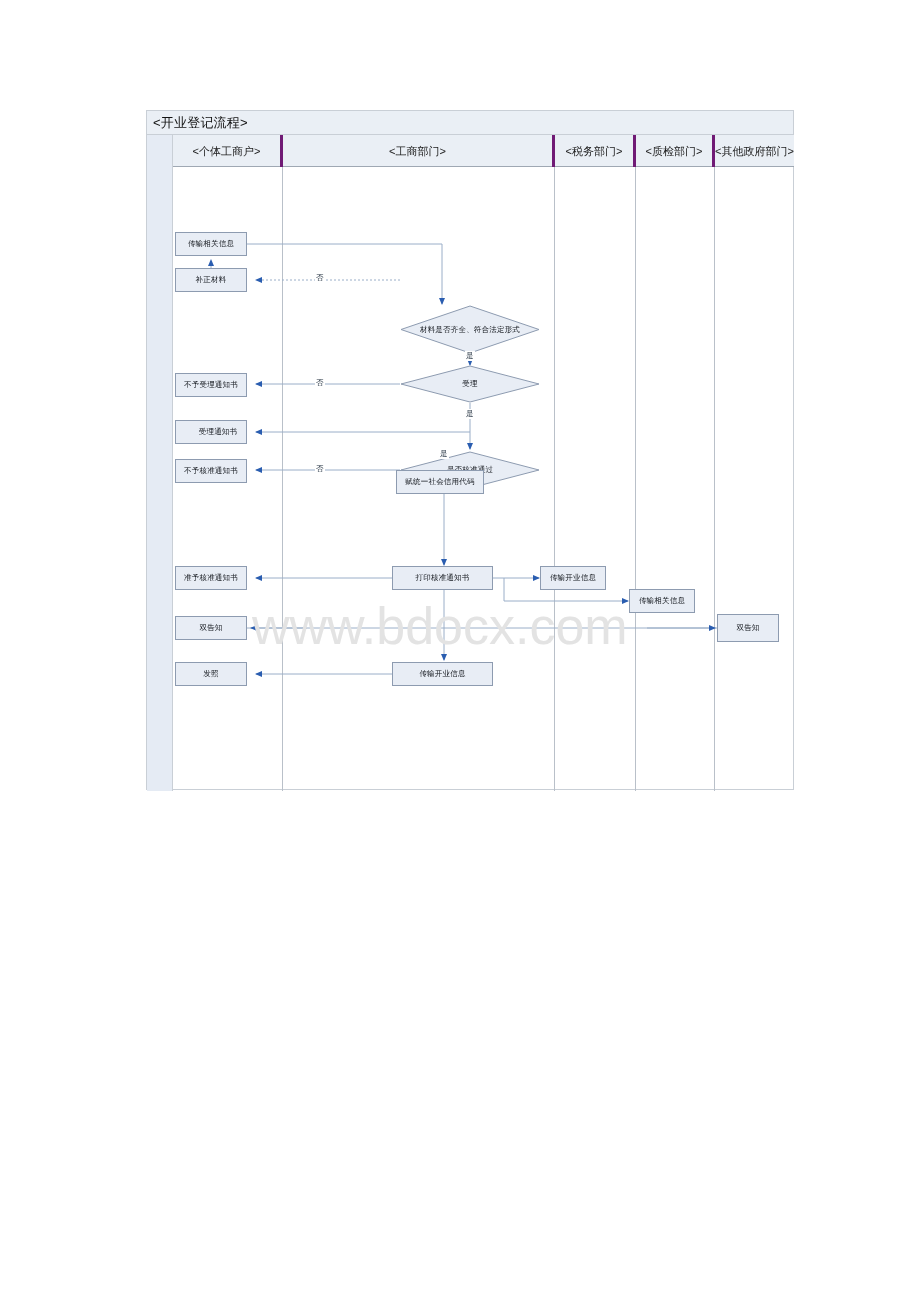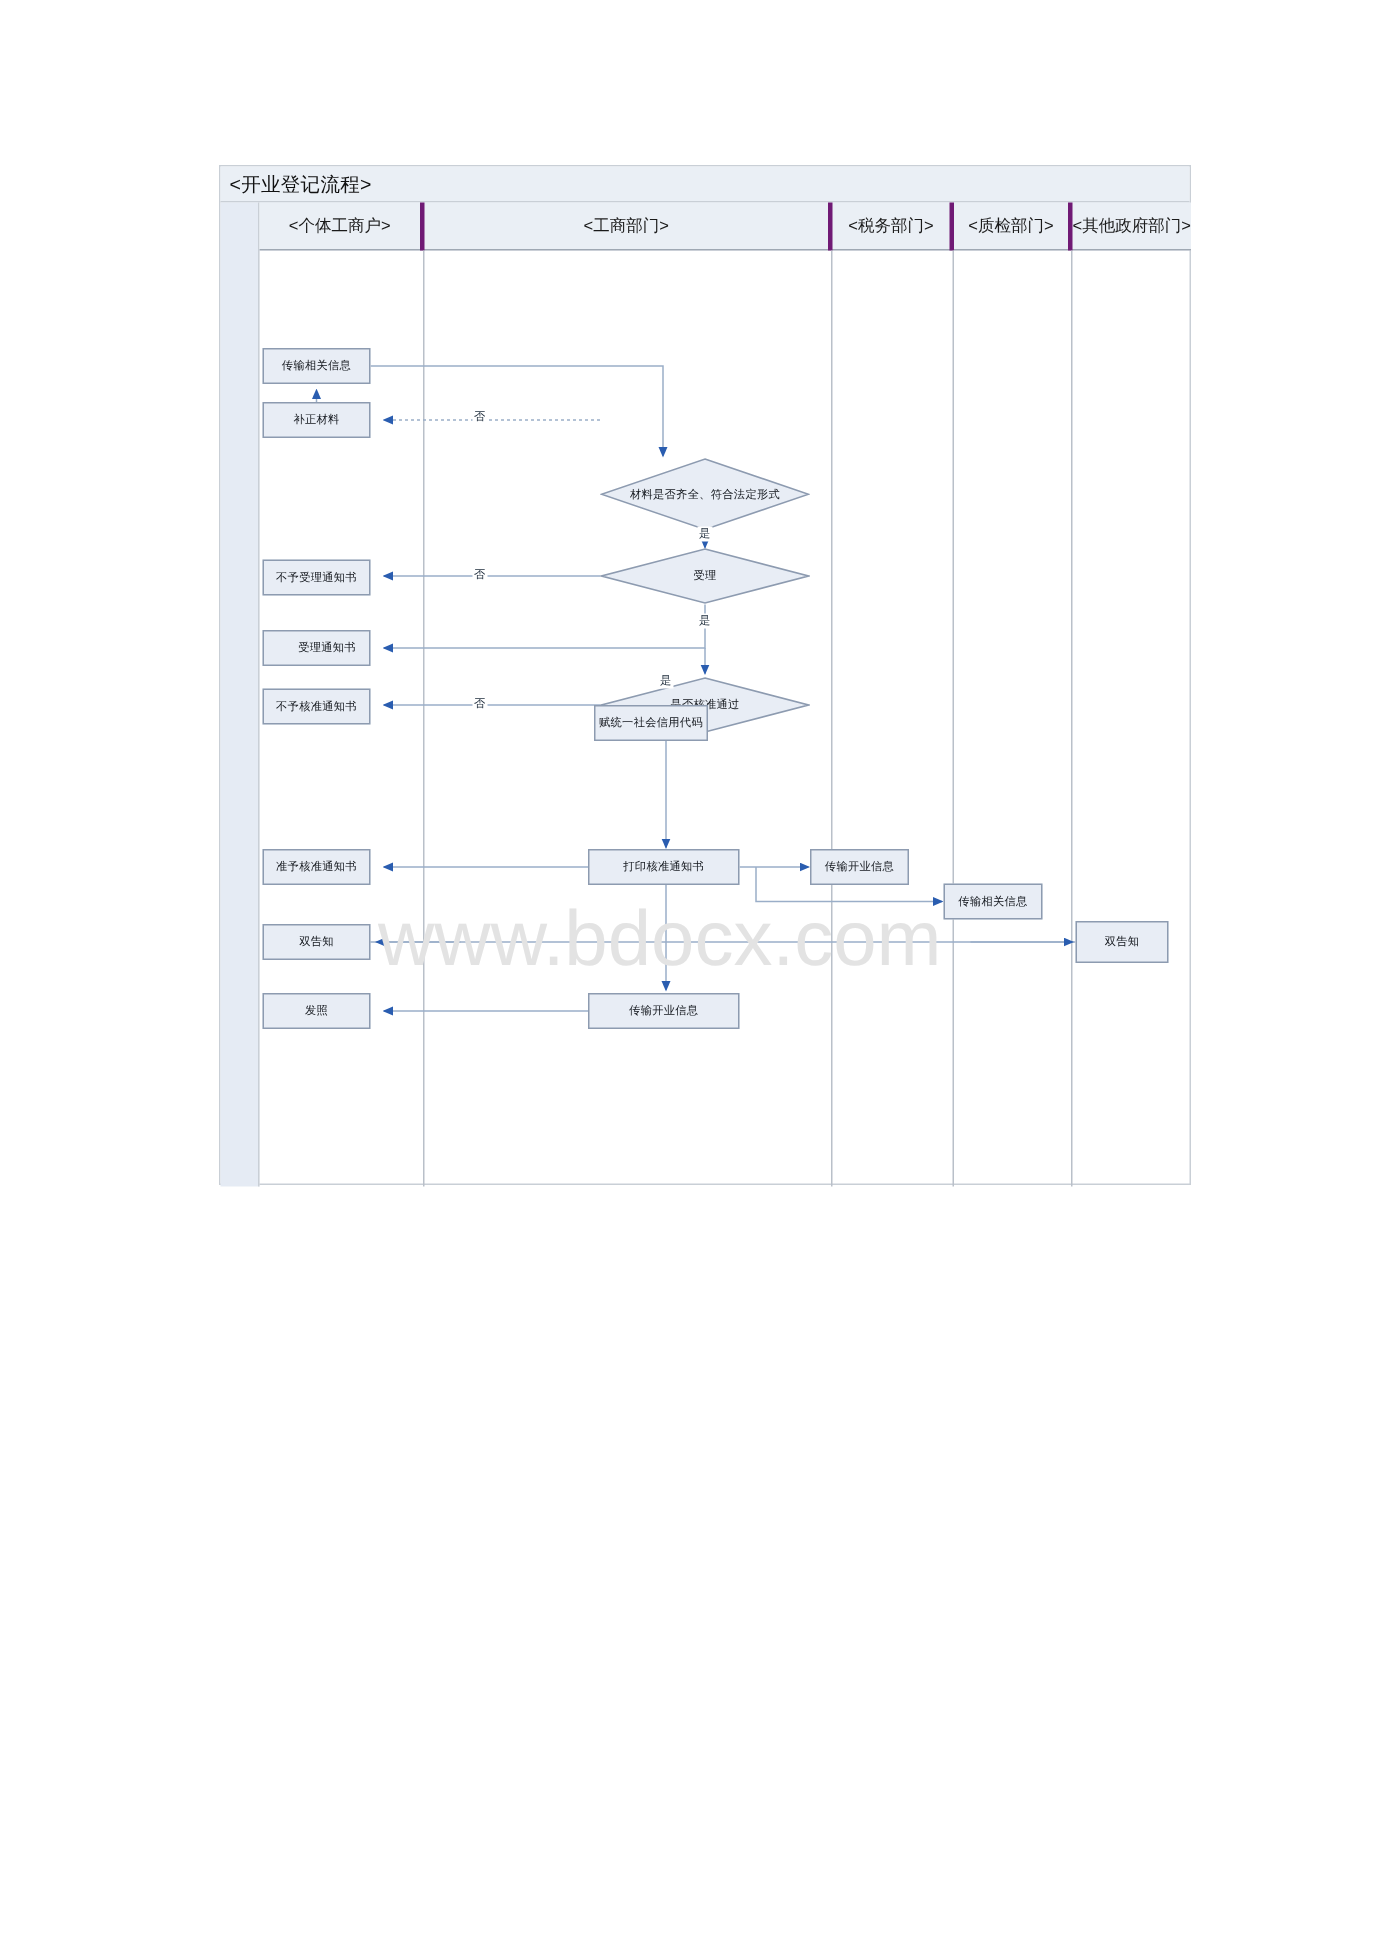--- a/index.html
+++ b/index.html
@@ -267,21 +267,21 @@
     <div class="diamond-label">材料是否齐全、符合法定形式</div>
   </div>
 
   <div class="diamond-wrap" style="left: 253px; top: 340px; width: 140px; height: 38px;">
     <svg width="140" height="38" viewBox="0 0 140 38">
       <polygon points="70,1 139,19 70,37 1,19" fill="#e8edf5" stroke="#8d9bb0" stroke-width="1"></polygon>
     </svg>
     <div class="diamond-label">是否核准通过</div>
   </div>
 
-  <div class="node" style="left:249px;top:359px;width:76px;height:24px;">赋统一社会信用代码</div>
+  <div class="node" style="left:249px;top:359px;width:88px;height:24px;">赋统一社会信用代码</div>
 
   <div class="node" style="left:245px;top:455px;width:101px;height:24px;">打印核准通知书</div>
 
   <div class="node" style="left:245px;top:551px;width:101px;height:24px;">传输开业信息</div>
 
   <div class="node" style="left: 393px; top: 455px; width: 66px; height: 24px;">传输开业信息</div>
 
   <div class="node" style="left: 482px; top: 478px; width: 66px; height: 24px;">传输相关信息</div>
 
   <div class="node" style="left: 570px; top: 503px; width: 62px; height: 28px;">双告知</div>

